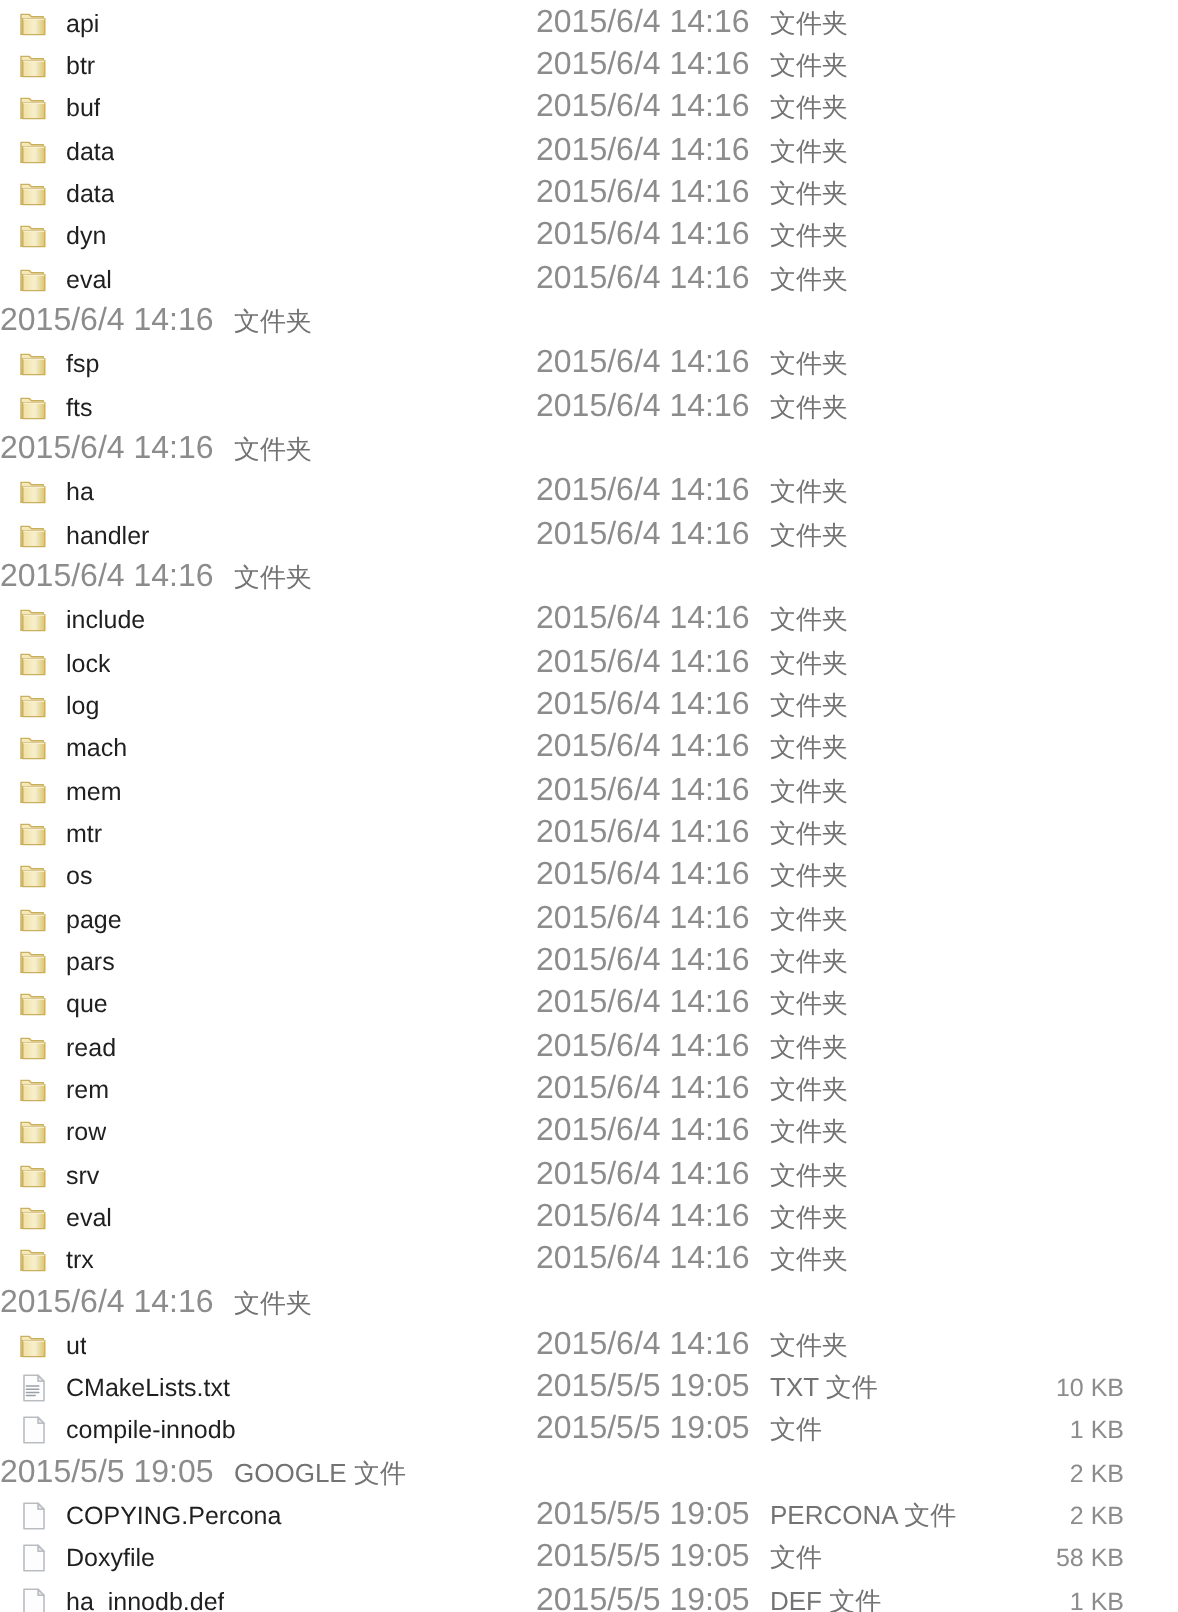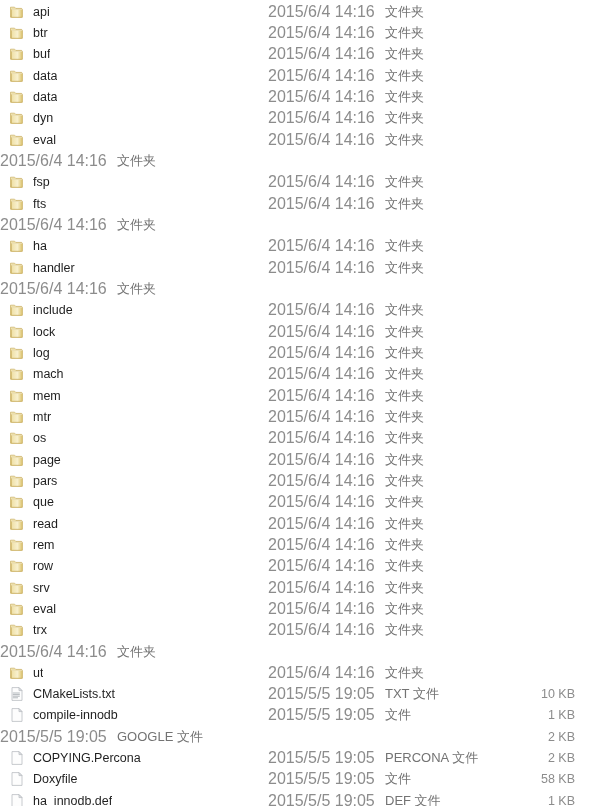--- a/index.html
+++ b/index.html
@@ -71,21 +71,21 @@
     flex: 0 0 120px;
     font-size: 13px;
     color: #737373;
     line-height: 16px;
   }
 
   
   .cell-size {
     flex: 1 1 auto;
     text-align: right;
-    padding-right: 14px;
+    padding-right: 27px;
     font-size: 12.5px;
     color: #8c8c8c;
     line-height: 16px;
     box-sizing: border-box;
   }
 </style>
 </head>
 <body>
 
 <div id="file-list">

